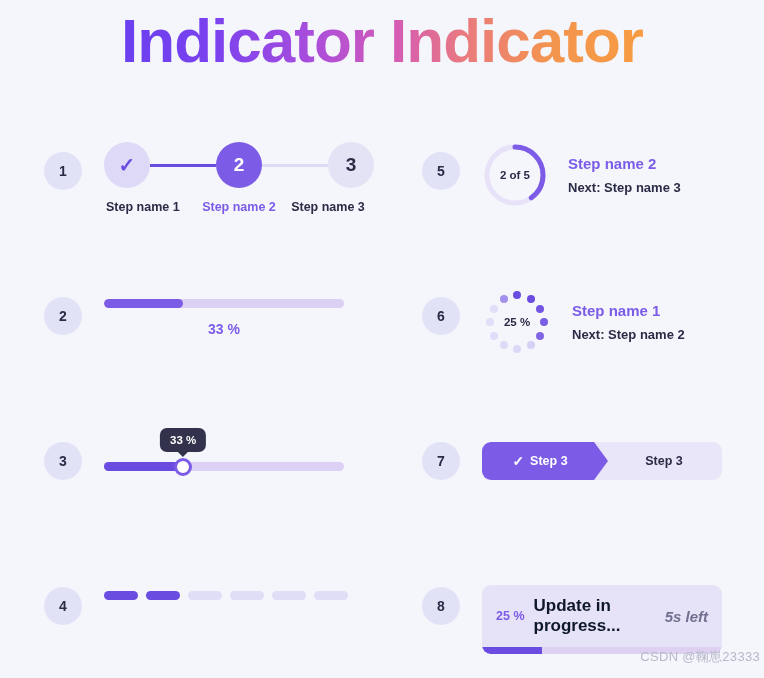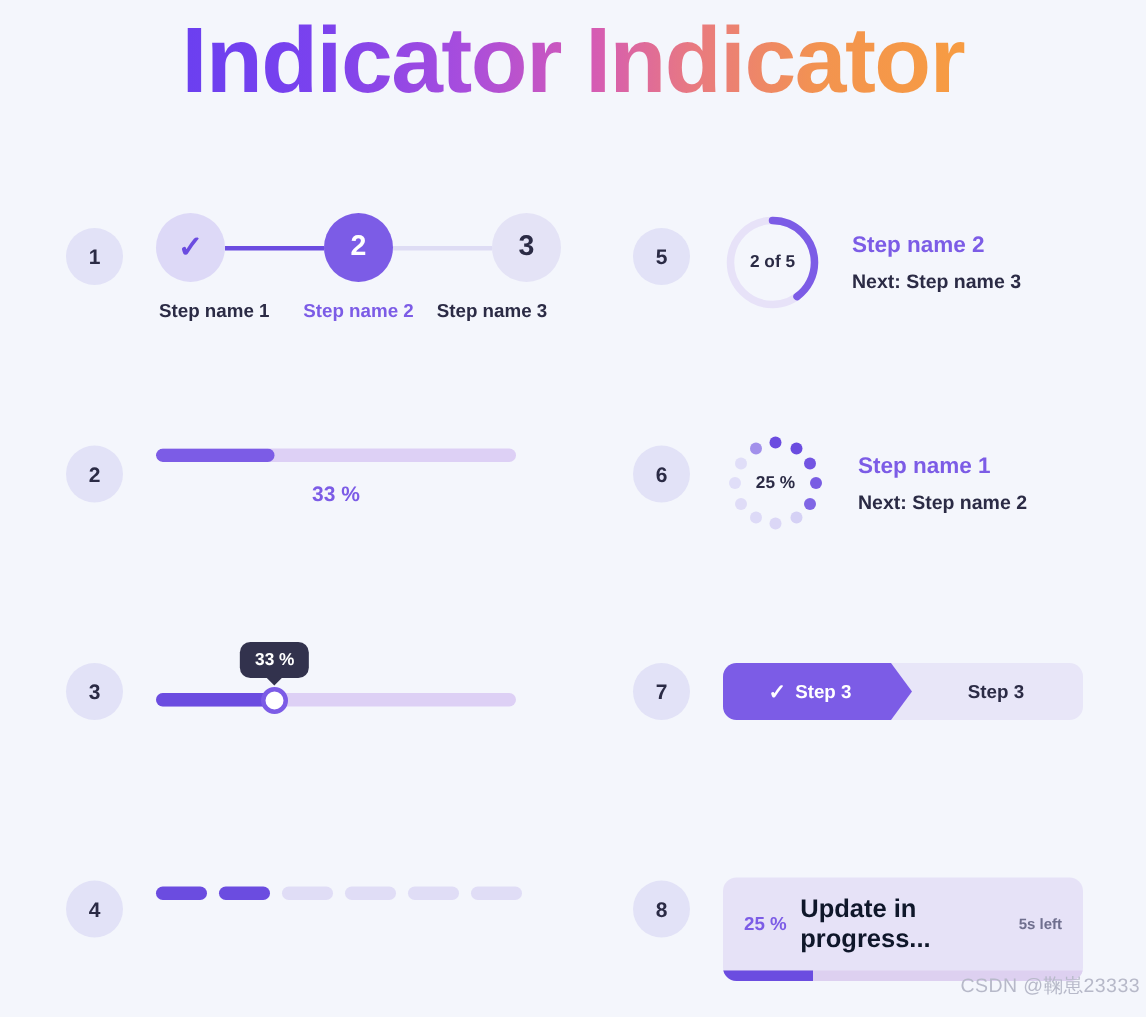--- a/index.html
+++ b/index.html
@@ -297,21 +297,21 @@
     margin-top: 8px;
   }
   .update-row {
     display: flex;
     align-items: center;
     padding: 11px 14px 11px 14px;
     gap: 9px;
   }
   .upd-pct { font-size: 12.5px; font-weight: bold; color: #7c5ce6; }
   .upd-msg { font-size: 17px; font-weight: bold; color: #0f172a; flex: 1; }
-  .upd-left { font-size: 10px; font-weight: bold; color: #6f6f8e; }
+  .upd-left { font-size: 15px; font-weight: bold; color: #6f6f8e; font-style: italic; }
   .upd-track { height: 7px; background: #ddd0f0; }
   .upd-fill { height: 100%; background: #6b4ce0; }
 
   
   .watermark {
     position: absolute;
     right: 4px;
     bottom: 12px;
     font-size: 13px;
     color: #b7b9c9;

